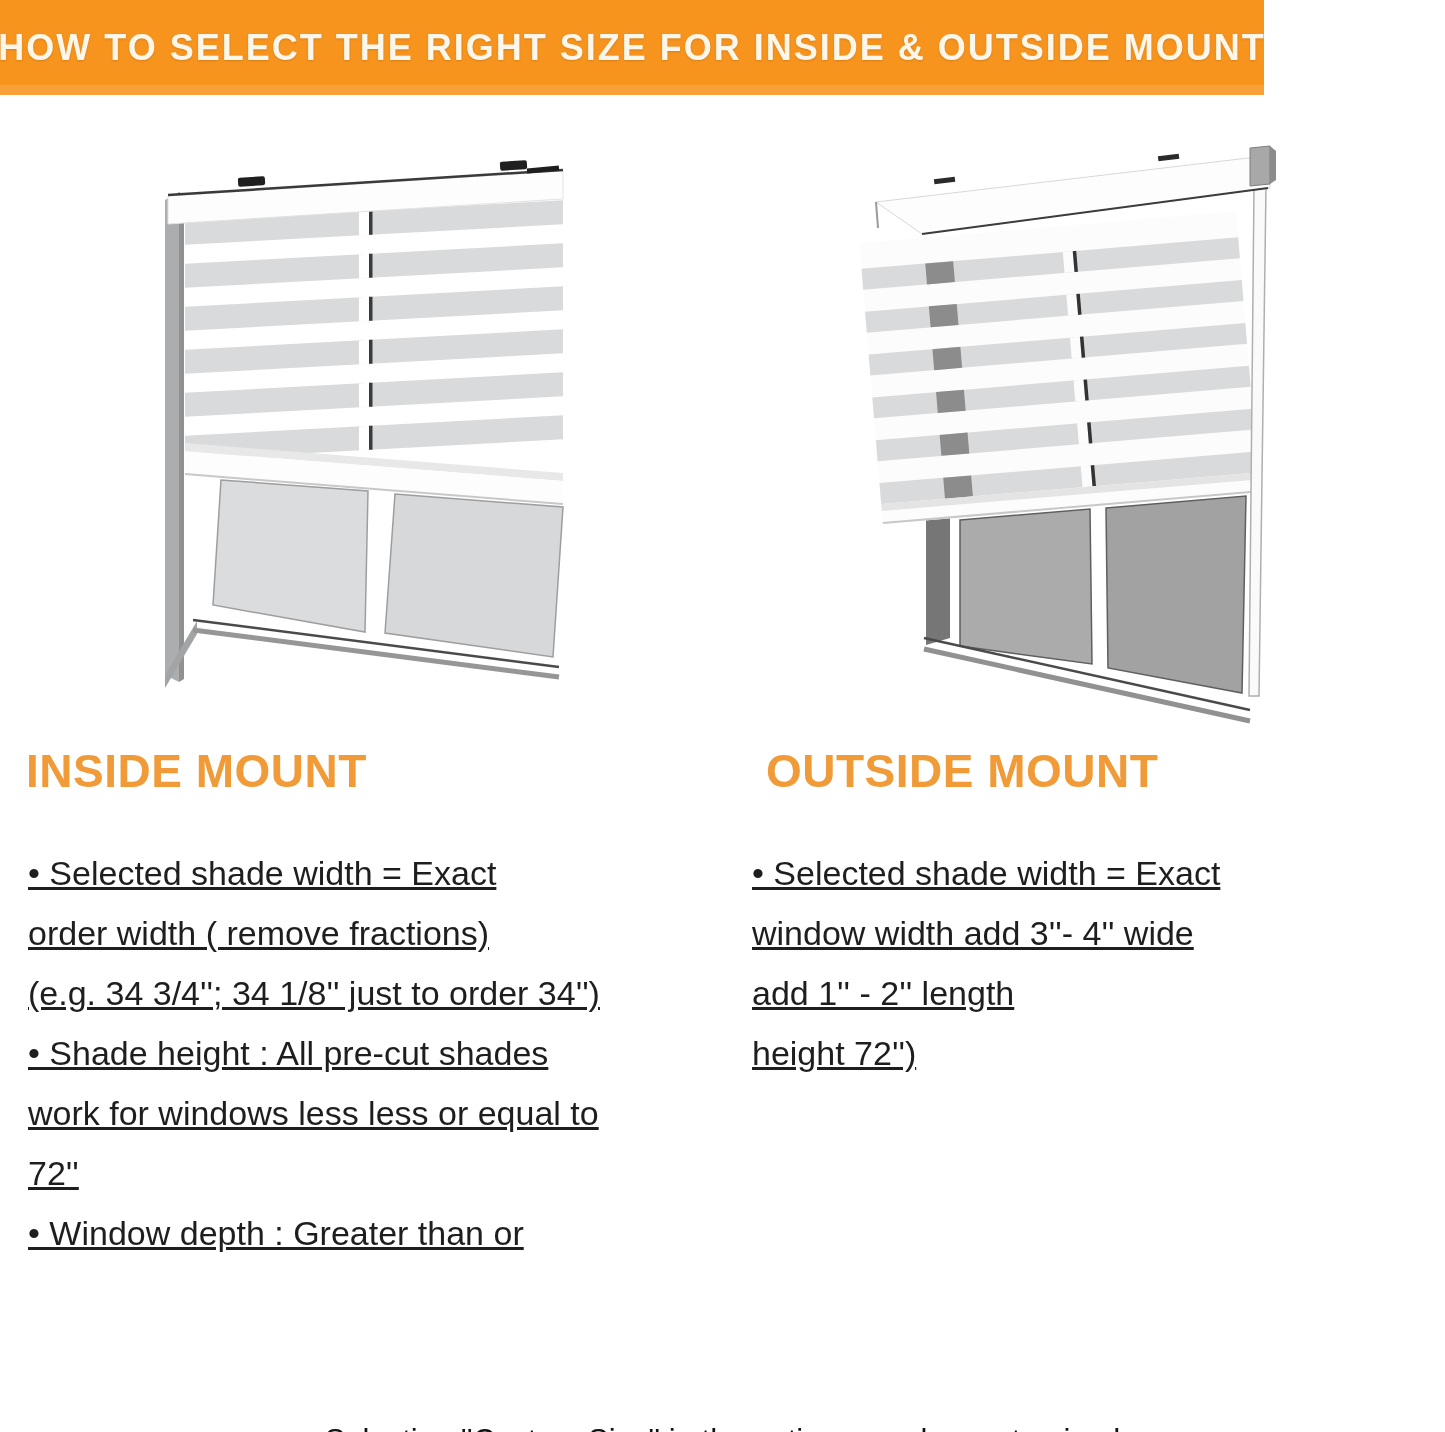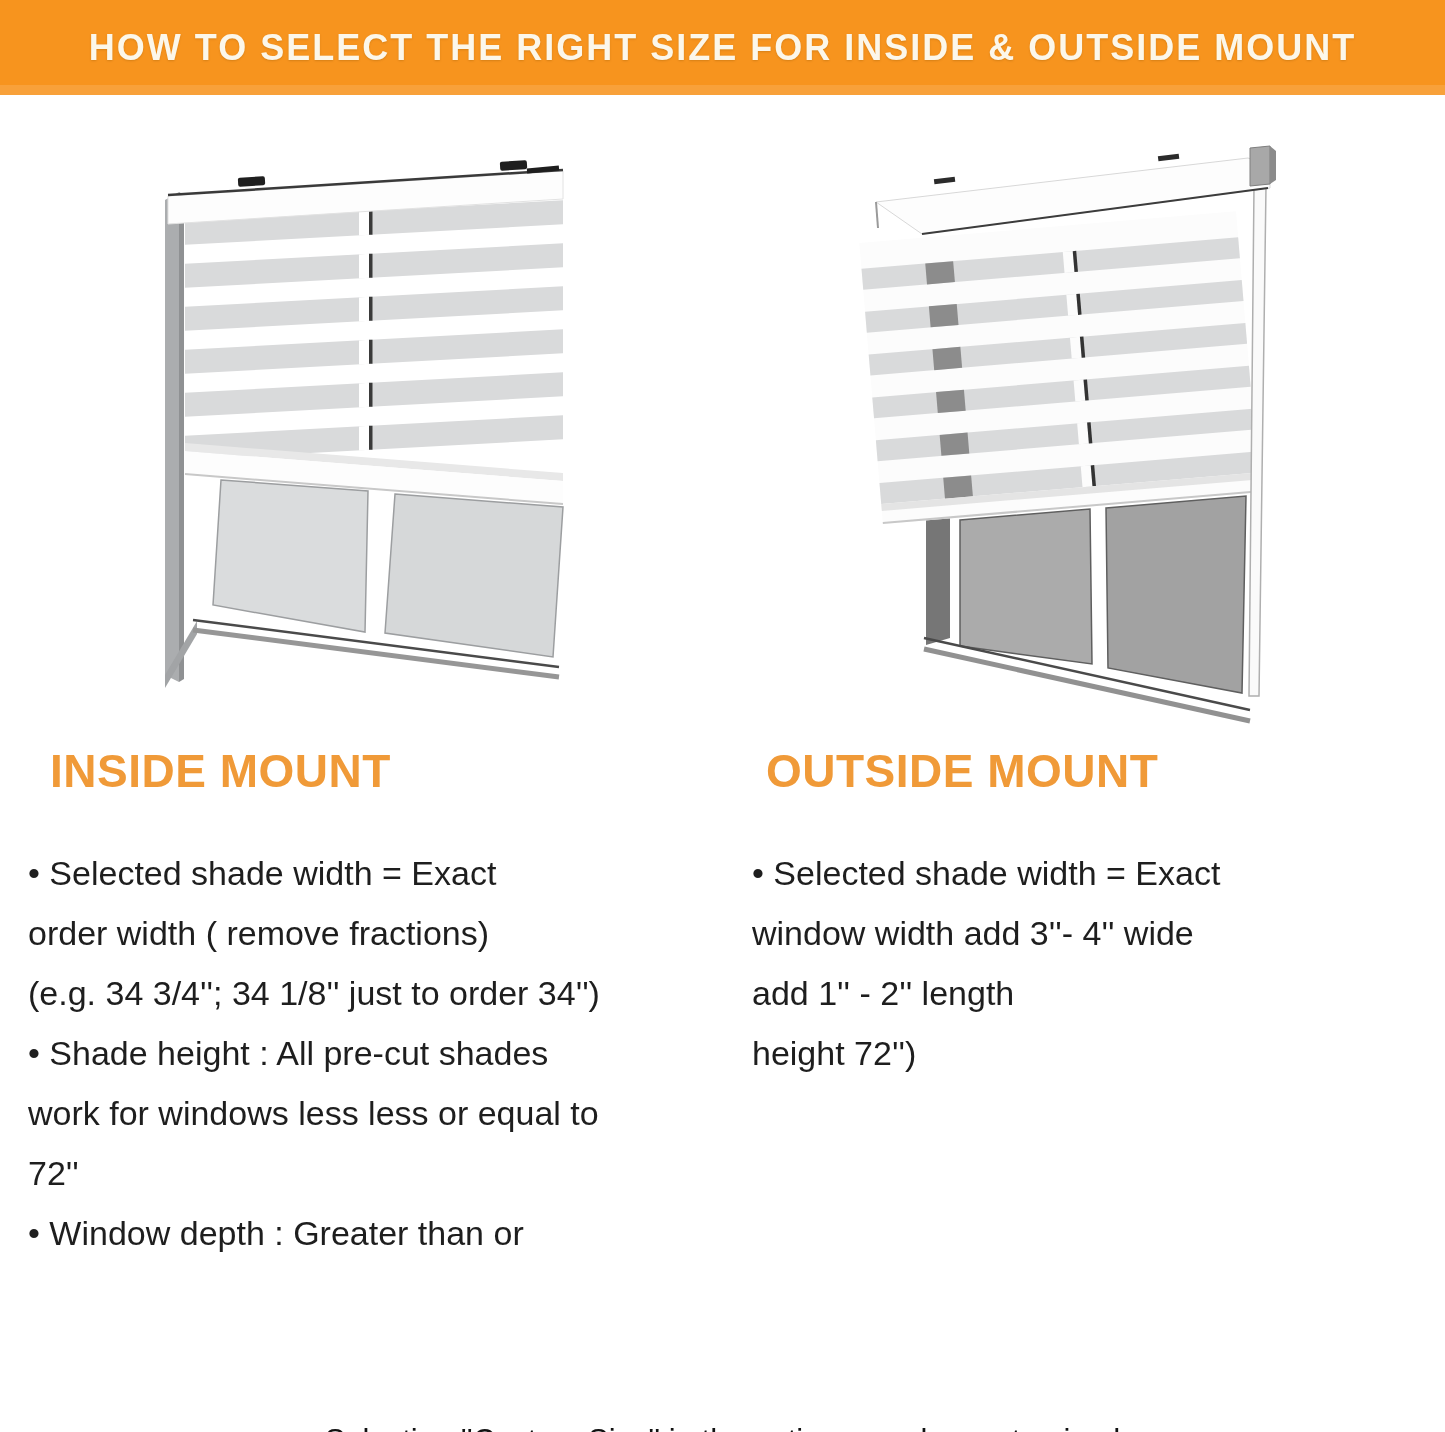--- a/index.html
+++ b/index.html
@@ -1,40 +1,40 @@
 <!DOCTYPE html>
 <html><head>
 <meta charset="utf-8">
 <style>
   html,body{margin:0;padding:0;background:#ffffff;}
   .page{
     position:relative;width:1445px;height:1432px;background:#ffffff;overflow:hidden;
     font-family:"Liberation Sans","DejaVu Sans",sans-serif;color:#1E1E1E;
   }
   .banner{
-    position:absolute;left:0;top:0;width:1445px;height:95px;
+    position:absolute;left:0;top:0;width:1264px;height:95px;
     background:linear-gradient(#F7941E 0 90%,#F8A13A 90% 100%);
     display:flex;align-items:center;justify-content:center;
   }
   .banner h1{
     margin:0;font-size:36px;font-weight:bold;letter-spacing:2px;color:#FCF7EA;
     text-shadow:0 1px 2px rgba(120,70,0,0.25);white-space:nowrap;
   }
   .illus{position:absolute;}
   .illus svg{display:block;width:100%;height:100%;}
   .col-heading{
     position:absolute;margin:0;font-size:46px;font-weight:bold;color:#F09A38;
     letter-spacing:0.5px;white-space:nowrap;line-height:1.1;
   }
-  .col-heading.left{left:50px;top:746px;}
+  .col-heading.left{left:26px;top:746px;}
   .col-heading.right{left:766px;top:746px;}
   .textblock{position:absolute;font-size:34px;color:#1E1E1E;}
   .textblock.left{left:28px;top:843px;width:690px;}
   .textblock.right{left:752px;top:843px;width:690px;}
-  .textblock .tline{line-height:60px;white-space:nowrap;}
+  .textblock .tline{line-height:60px;white-space:nowrap;text-decoration:underline;}
   .footer-note{
     position:absolute;left:0;top:1392px;width:1445px;text-align:center;
     font-size:31px;color:#111;white-space:nowrap;
   }
 </style>
 </head>
 <body>
 
 <div class="page">
 

